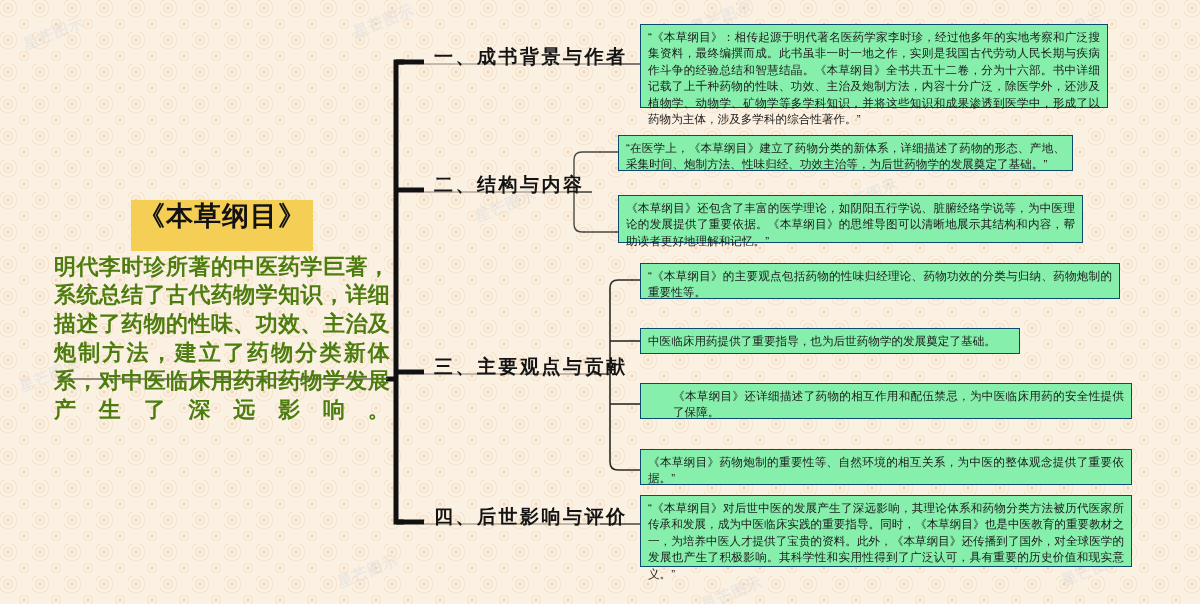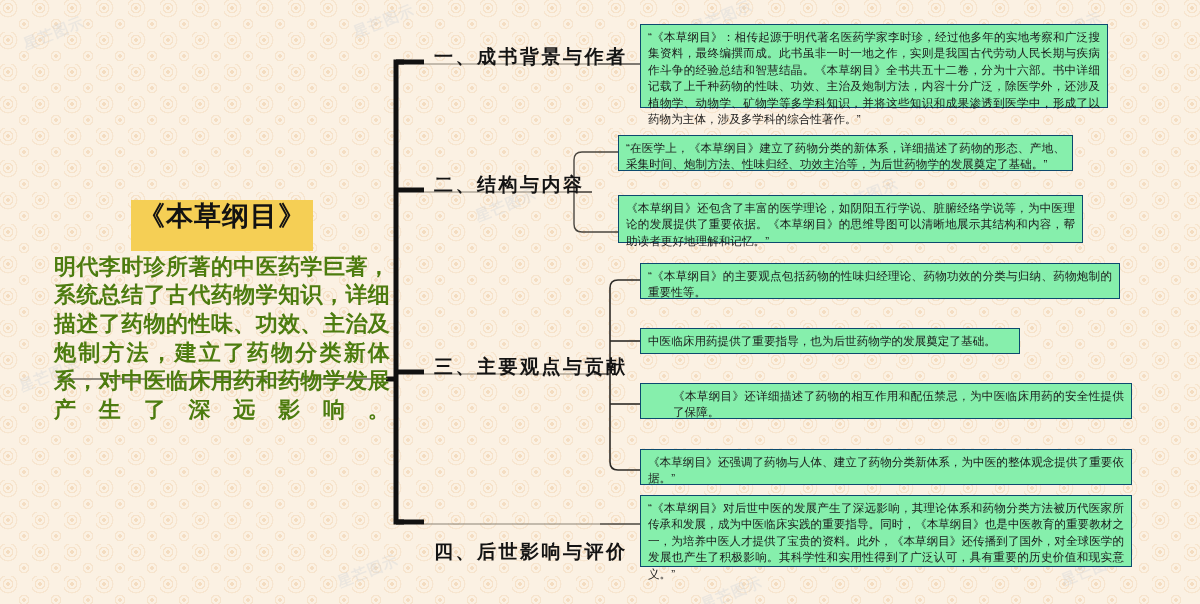--- a/index.html
+++ b/index.html
@@ -134,27 +134,27 @@
   </svg>
 
   <div id="root-node">
     <div id="root-title">《本草纲目》</div>
     <div id="root-desc">明代李时珍所著的中医药学巨著，系统总结了古代药物学知识，详细描述了药物的性味、功效、主治及炮制方法，建立了药物分类新体系，对中医临床用药和药物学发展产生了深远影响。</div>
   </div>
 
   <div class="branch-label" style="left:424px;top:44px;">一、成书背景与作者</div>
   <div class="branch-label" style="left:424px;top:172px;">二、结构与内容</div>
   <div class="branch-label" style="left:424px;top:354px;">三、主要观点与贡献</div>
-  <div class="branch-label" style="left:424px;top:504px;margin-top:35px;">四、后世影响与评价</div>
+  <div class="branch-label" style="left:424px;top:504px;">四、后世影响与评价</div>
 
   <div class="leaf" style="left:640px;top:24px;width:468px;height:84px;">“《本草纲目》：相传起源于明代著名医药学家李时珍，经过他多年的实地考察和广泛搜集资料，最终编撰而成。此书虽非一时一地之作，实则是我国古代劳动人民长期与疾病作斗争的经验总结和智慧结晶。《本草纲目》全书共五十二卷，分为十六部。书中详细记载了上千种药物的性味、功效、主治及炮制方法，内容十分广泛，除医学外，还涉及植物学、动物学、矿物学等多学科知识，并将这些知识和成果渗透到医学中，形成了以药物为主体，涉及多学科的综合性著作。”</div>
 
   <div class="leaf" style="left:618px;top:135px;width:455px;height:36px;">“在医学上，《本草纲目》建立了药物分类的新体系，详细描述了药物的形态、产地、采集时间、炮制方法、性味归经、功效主治等，为后世药物学的发展奠定了基础。”</div>
   <div class="leaf" style="left:618px;top:195px;width:465px;height:48px;">《本草纲目》还包含了丰富的医学理论，如阴阳五行学说、脏腑经络学说等，为中医理论的发展提供了重要依据。《本草纲目》的思维导图可以清晰地展示其结构和内容，帮助读者更好地理解和记忆。”</div>
 
   <div class="leaf" style="left:640px;top:263px;width:480px;height:36px;">“《本草纲目》的主要观点包括药物的性味归经理论、药物功效的分类与归纳、药物炮制的重要性等。</div>
   <div class="leaf" style="left:640px;top:328px;width:380px;height:26px;">中医临床用药提供了重要指导，也为后世药物学的发展奠定了基础。</div>
   <div class="leaf" style="left:640px;top:383px;width:492px;height:36px;padding-left:32px;">《本草纲目》还详细描述了药物的相互作用和配伍禁忌，为中医临床用药的安全性提供了保障。</div>
-  <div class="leaf" style="left:640px;top:449px;width:492px;height:36px;">《本草纲目》还强调了药物与人体、建立了药物分类新体系，为中医的整体观念提供了重要依据。”</div>
+  <div class="leaf" style="left:640px;top:449px;width:492px;height:36px;">《本草纲目》药物炮制的重要性等、自然环境的相互关系，为中医的整体观念提供了重要依据。”</div>
 
   <div class="leaf" style="left:640px;top:495px;width:492px;height:72px;">“《本草纲目》对后世中医的发展产生了深远影响，其理论体系和药物分类方法被历代医家所传承和发展，成为中医临床实践的重要指导。同时，《本草纲目》也是中医教育的重要教材之一，为培养中医人才提供了宝贵的资料。此外，《本草纲目》还传播到了国外，对全球医学的发展也产生了积极影响。其科学性和实用性得到了广泛认可，具有重要的历史价值和现实意义。”</div>
 
 </div>
 
 </body></html>

